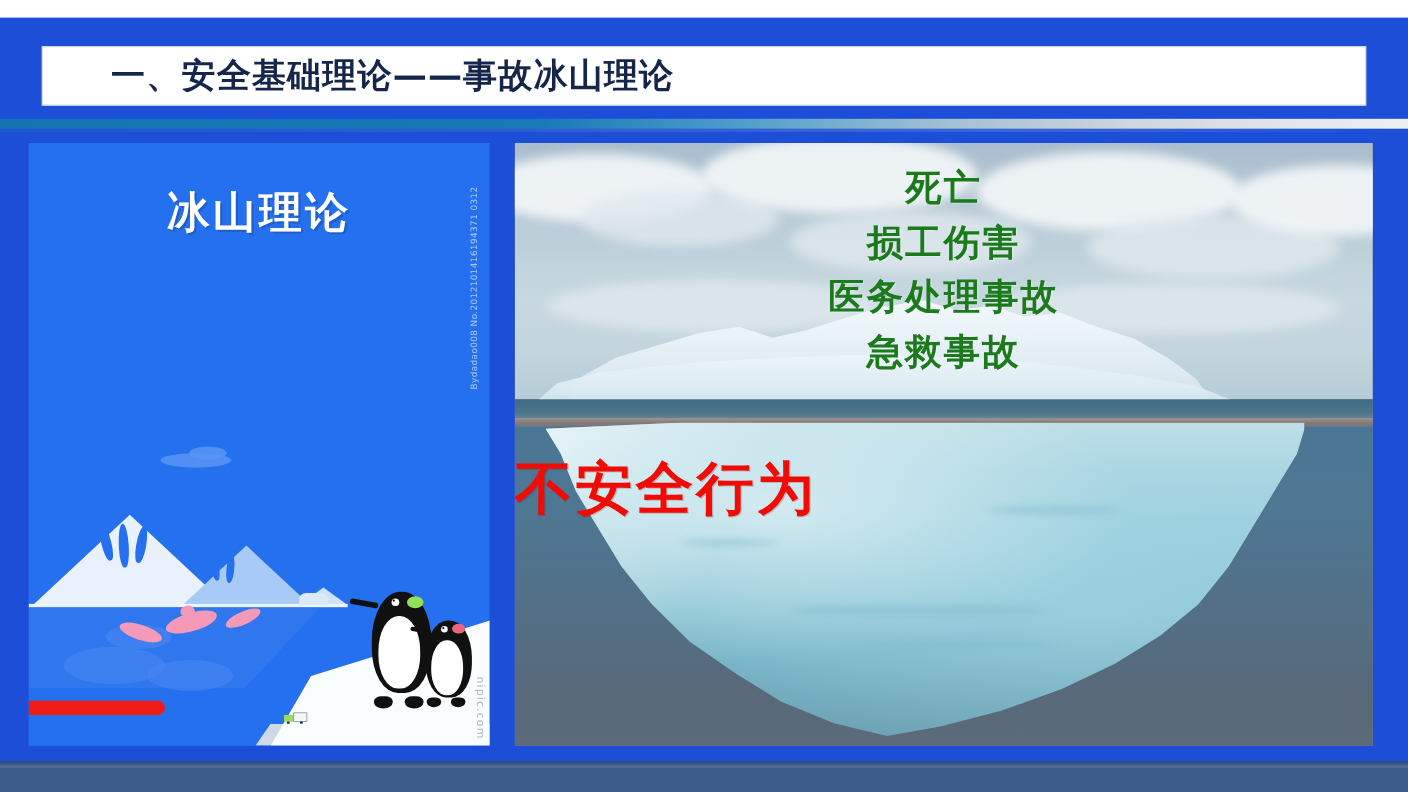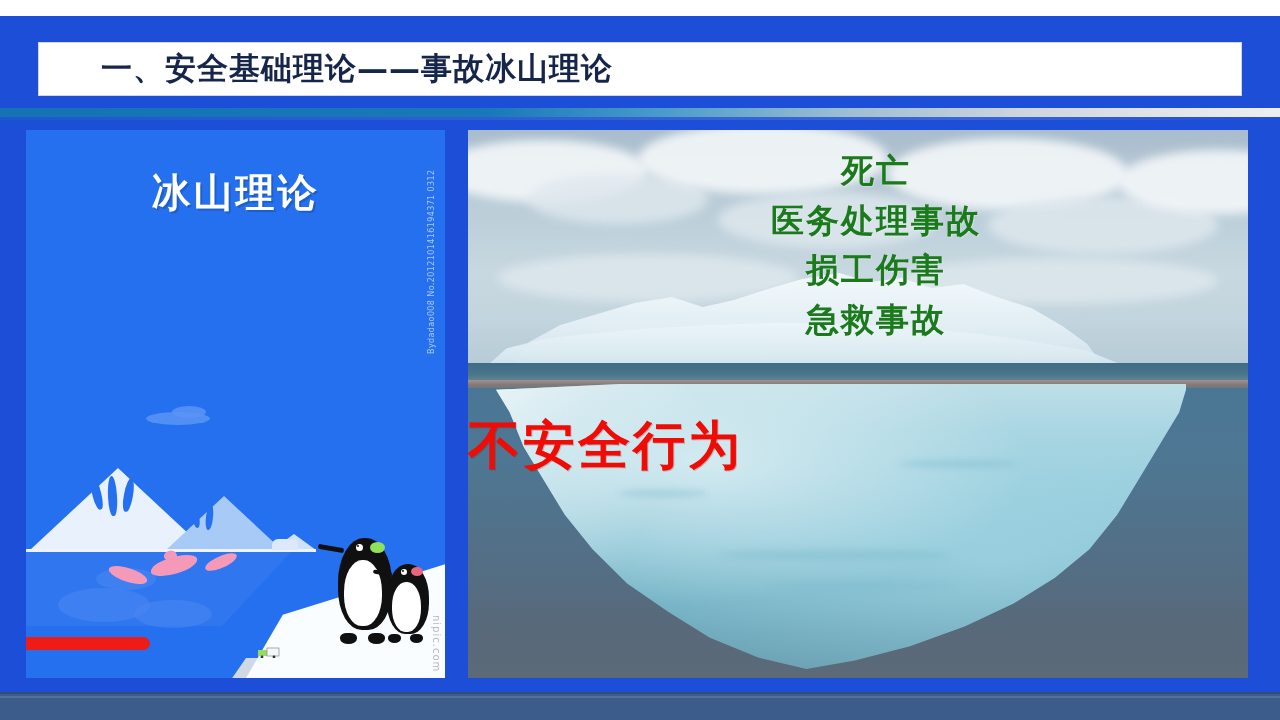--- a/index.html
+++ b/index.html
@@ -425,21 +425,20 @@
     top: 16px;
     width: 780px;
     text-align: center;
     color: #1b7a1b;
     font-weight: 900;
     font-size: 33px;
     line-height: 1.50;
     letter-spacing: 2px;
     text-shadow: 1px 1px 0 rgba(255,255,255,.28);
     font-family: "DejaVu Sans", "Liberation Sans", sans-serif;
-    padding-left: 18px;
   }
   #green-stack div { display: block; }
   #red-stack {
     position: absolute;
     left: 0;
     top: 268px;
     width: 780px;
     color: #f00b05;
     font-weight: 900;
     font-size: 52px;
@@ -557,22 +556,22 @@
 
     <div id="berg-mass"></div>
     <div id="berg-mass-edge"></div>
     <div class="berg-vein" style="left:250px;top:420px;width:230px;height:10px;"></div>
     <div class="berg-vein" style="left:300px;top:452px;width:190px;height:8px;"></div>
     <div class="berg-vein" style="left:430px;top:330px;width:120px;height:8px;"></div>
     <div class="berg-vein" style="left:150px;top:360px;width:90px;height:7px;"></div>
 
     <div id="green-stack">
       <div>死亡</div>
+      <div>损工伤害</div>
       <div>医务处理事故</div>
-      <div>损工伤害</div>
       <div>急救事故</div>
     </div>
 
     <div id="red-stack">
       <div>不安全行为</div>
     </div>
   </div>
 
   <div id="bottom-bar">
     <div id="bottom-bar-hl"></div>

